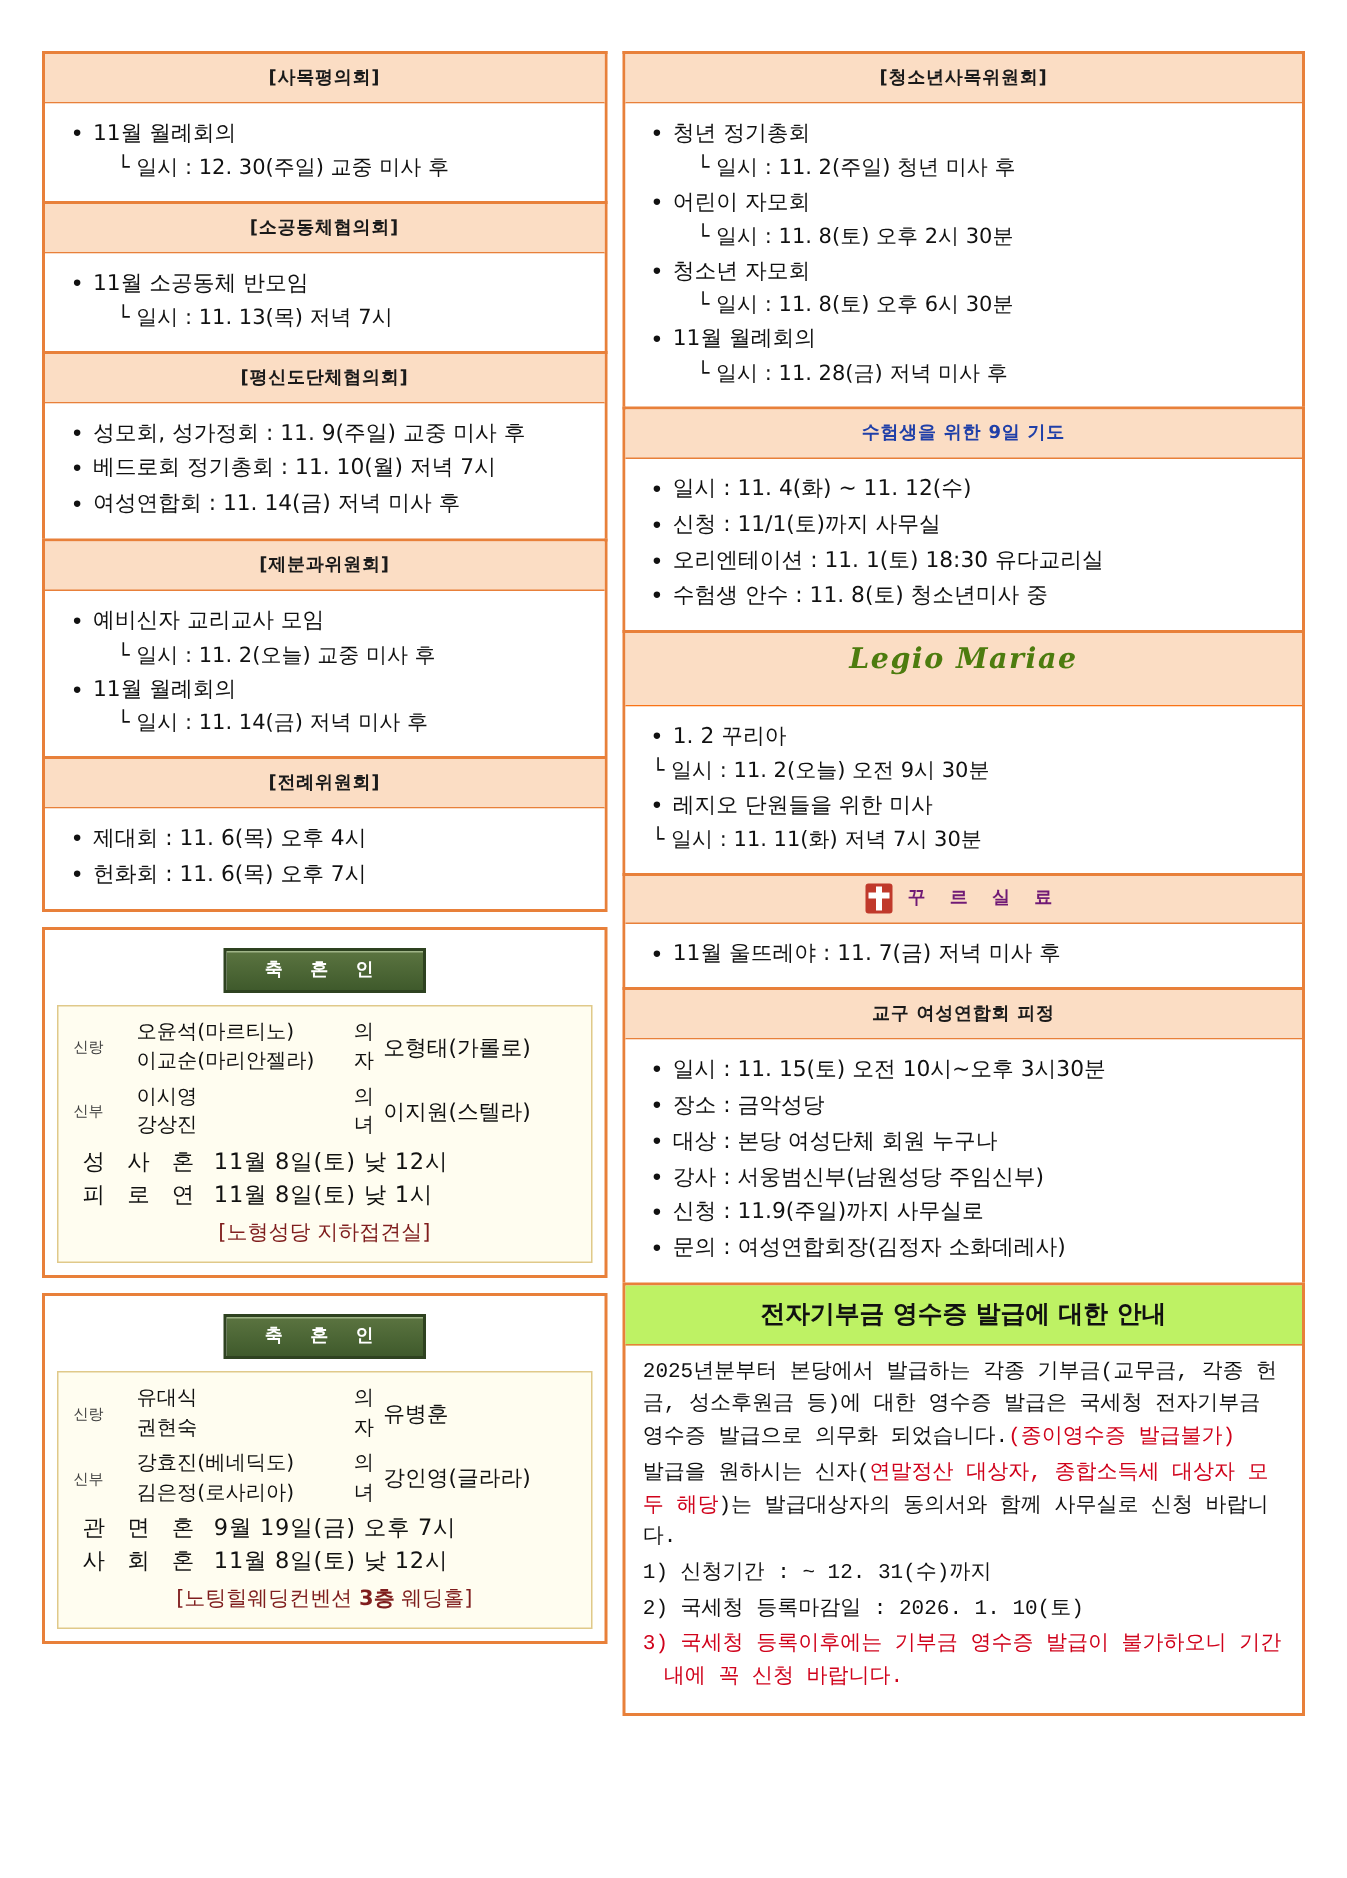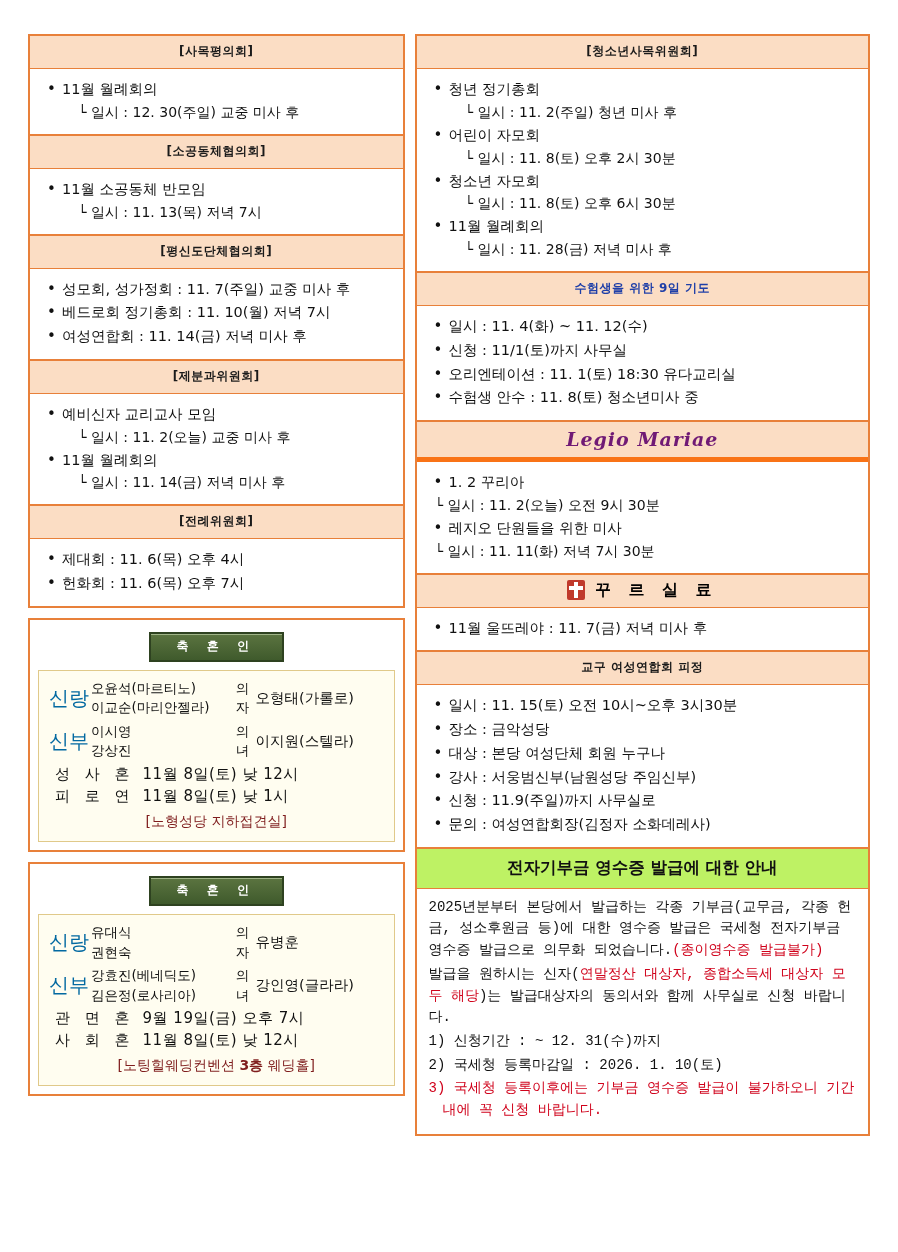--- a/index.html
+++ b/index.html
@@ -77,26 +77,26 @@
   .sub::before {
     content: "└ ";
     color: #111;
   }
   .sub.nopad { padding-left: 0px; margin-left: -14px; }
 
   
   .hdr-legio {
     background: #fbddc4;
     text-align: center;
-    padding: 6px 4px 7px 4px;
-    border-bottom: 5px solid #f97316;
+    padding: 6px 4px 20px 4px;
+    border-bottom: 1px solid #f97316;
     font-family: "DejaVu Serif", serif;
     font-size: 19px;
     font-weight: bold;
-    color: #701a75;
+    color: #4d7c0f;
     font-style: italic;
     letter-spacing: 1px;
   }
   .hdr-icon-row {
     background: #fbddc4;
     border-bottom: 1px solid #e8803a;
     display: flex;
     align-items: center;
     justify-content: center;
     gap: 10px;
@@ -117,24 +117,24 @@
     background: #fff;
   }
   .cursillo-ico::after {
     content: "";
     position: absolute;
     left: 2px; top: 6px;
     width: 14px; height: 4px;
     background: #fff;
   }
   .hdr-icon-row .txt {
-    font-size: 16px;
+    font-size: 12px;
     font-weight: bold;
     letter-spacing: 6px;
-    color: #000000;
+    color: #701a75;
   }
 
   
   .wed-outer {
     border: 2px solid #e8803a;
     padding: 8px;
     background: #fff;
     margin-top: 10px;
   }
   .wed-banner {
@@ -157,22 +157,22 @@
     background: #fffdf0;
     padding: 8px 10px 10px 10px;
   }
   .wed-row {
     display: flex;
     align-items: center;
     margin-bottom: 4px;
   }
   .wed-role {
     width: 42px;
-    font-size: 20px;
-    color: #0369a1;
+    font-size: 10px;
+    color: #404040;
     flex: none;
   }
   .wed-names {
     flex: 1;
     font-size: 13.5px;
     line-height: 1.45;
     color: #111;
   }
   .wed-rel {
     width: 26px;
@@ -253,21 +253,21 @@
               <span class="sub">일시 : 11. 13(목) 저녁 7시</span>
             </li>
           </ul>
         </div>
       </div>
 
       <div class="box">
         <div class="hdr">[평신도단체협의회]</div>
         <div class="body">
           <ul class="items">
-            <li>성모회, 성가정회 : 11. 7(주일) 교중 미사 후</li>
+            <li>성모회, 성가정회 : 11. 9(주일) 교중 미사 후</li>
             <li>베드로회 정기총회 : 11. 10(월) 저녁 7시</li>
             <li>여성연합회 : 11. 14(금) 저녁 미사 후</li>
           </ul>
         </div>
       </div>
 
       <div class="box">
         <div class="hdr">[제분과위원회]</div>
         <div class="body">
           <ul class="items">

